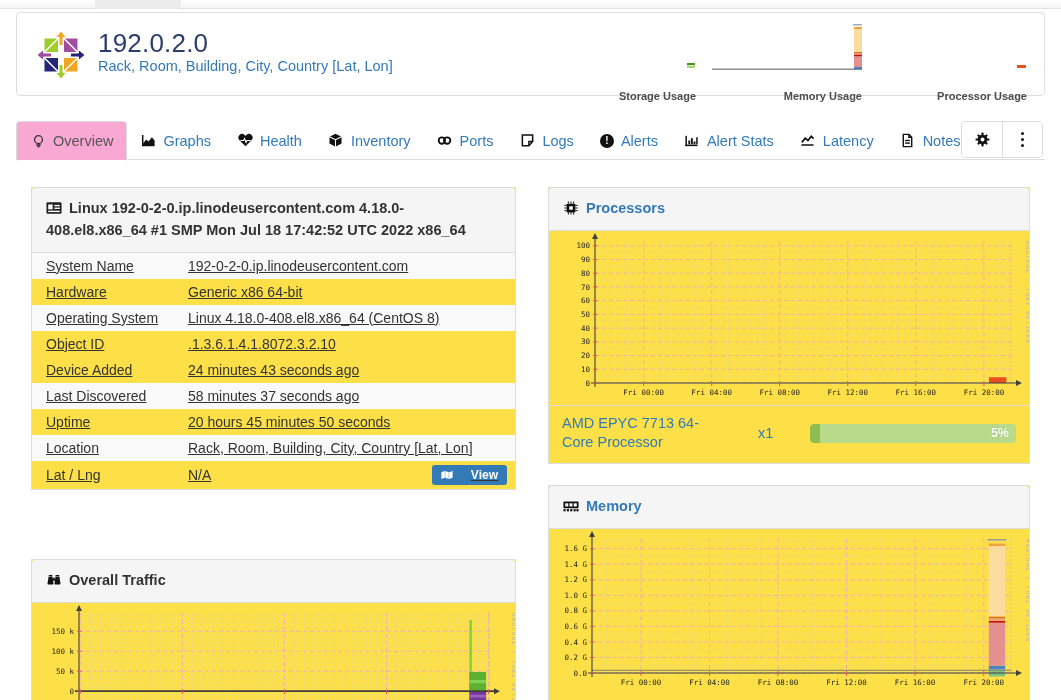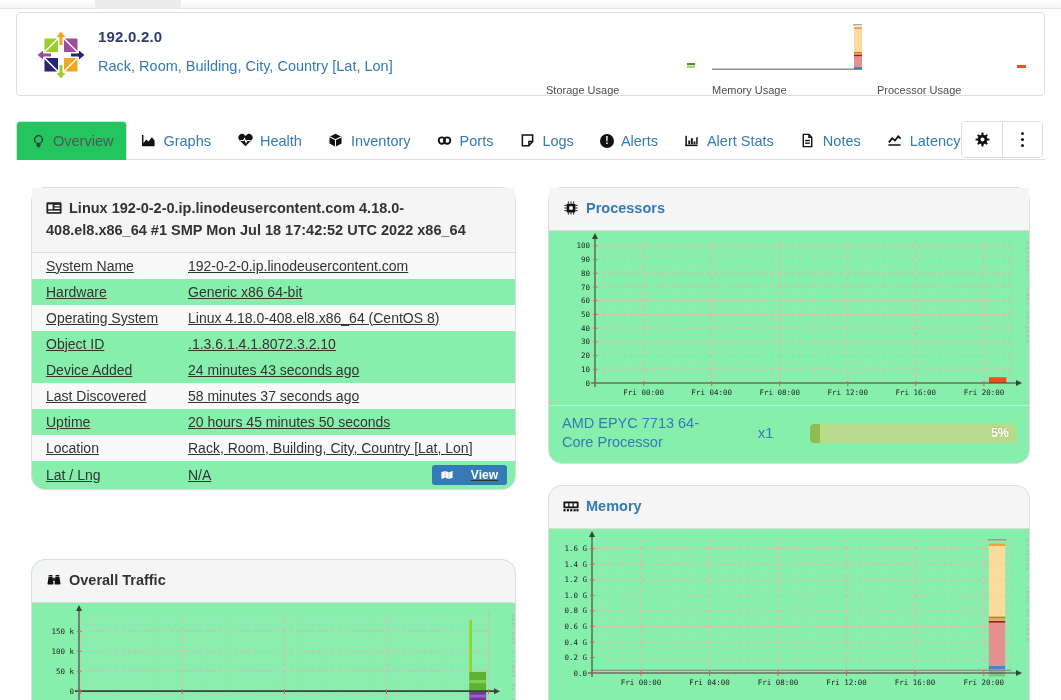--- a/index.html
+++ b/index.html
@@ -7,47 +7,47 @@
   #root { position:relative; width:1061px; height:700px; overflow:hidden; background:#fff;
           font-family:"Liberation Sans",sans-serif; color:#333; }
   .top-edge { position:absolute; left:0; top:0; width:1061px; height:9px;
               background:linear-gradient(#fff,#f4f4f4); border-bottom:1px solid #e3e3e3; }
   .brand-sliver { position:absolute; left:95px; top:0; width:86px; height:9px; background:#ececec; border-radius:0 0 4px 4px; }
 
   
   .hcard { position:absolute; left:16px; top:12px; width:1029px; height:84px;
            border:1px solid #ddd; border-radius:4px; background:#fff; }
   .hlogo { position:absolute; left:19px; top:17px; width:50px; height:50px; }
-  .htitle { position:absolute; left:81px; top:15px; font-size:15px; font-weight:bold; color:#2c3e6e; letter-spacing:.2px; }
+  .htitle { position:absolute; left:81px; top:15px; font-size:26px; font-weight:normal; color:#2c3e6e; letter-spacing:.2px; }
   .hsub   { position:absolute; left:81px; top:45px; font-size:14.5px; color:#337ab7; }
   .mini { position:absolute; top:11px; width:150px; }
   .mini svg { display:block; width:150px; height:48px; }
-  .mini .mlabel { text-align:left; font-size:11px; font-weight:normal; color:#4d4d4d; margin-top:12px; }
+  .mini .mlabel { text-align:right; font-size:11px; font-weight:bold; color:#4d4d4d; margin-top:18px; }
   #mini-storage-col { left:529px; } #mini-memory-col { left:695px; } #mini-processor-col { left:860px; }
 
   
   .tabbar { position:absolute; left:16px; top:120px; width:1029px; height:40px; border-bottom:1px solid #ddd; }
   .tabs { display:flex; align-items:flex-end; height:40px; }
   .tab { display:flex; align-items:center; gap:7px; padding:0 13px; height:39px;
          font-size:14.5px; color:#337ab7; cursor:pointer; text-decoration:none; }
-  .tab.active { height:40px; background:#22c55e; border:1px solid #ddd; border-bottom:1px solid #fff;
+  .tab.active { height:40px; background:#f9a8d4; border:1px solid #ddd; border-bottom:1px solid #fff;
                 border-radius:4px 4px 0 0; color:#555; margin-bottom:-1px; }
   .tico { display:inline-flex; width:16px; height:16px; align-items:center; justify-content:center; }
   .tico svg { width:15px; height:15px; }
   .ico-alert { width:14px; height:14px; border-radius:50%; background:#111; color:#fff;
                font-weight:bold; font-size:10px; display:inline-flex; align-items:center; justify-content:center; }
   .btn-group { position:absolute; right:2px; top:1px; display:flex; height:37px;
                border:1px solid #ddd; border-radius:4px; background:#fff; overflow:hidden; }
   .gbtn { width:40px; display:flex; align-items:center; justify-content:center; cursor:pointer; background:#fff; border:none; }
   .gbtn + .gbtn { border-left:1px solid #ddd; }
   .kebab { display:flex; flex-direction:column; gap:2.5px; }
   .kebab i { width:3.2px; height:3.2px; border-radius:50%; background:#111; }
 
   
-  .panel { position:absolute; border:1px solid #ddd; border-radius:14px; background:#86efac; }
+  .panel { position:absolute; border:1px solid #ddd; border-radius:0; background:#fde047; }
   .phead { padding:10px 14px; background:#f5f5f5; border-bottom:1px solid #ddd;
            border-radius:3px 3px 0 0; font-size:14.5px; font-weight:bold; line-height:1.5; color:#333; }
   .phead .pico { display:inline-flex; vertical-align:-2px; margin-right:7px; }
   .phead .pico svg { width:16px; height:14px; }
   .ptitle-link { color:#337ab7;text-align:center; }
   #panel-system { left:31px; top:187px; width:485px; }
   #panel-traffic { left:31px; top:559px; width:485px; height:220px; overflow:hidden; }
   #panel-processors { left:548px; top:187px; width:482px; }
   #panel-memory { left:548px; top:485px; width:482px; height:240px; overflow:hidden; }
 
@@ -200,37 +200,37 @@
               <rect x="4.6" y="8" width="2" height="4"></rect>
               <rect x="7.4" y="5.5" width="2" height="6.5"></rect>
               <rect x="10.2" y="9" width="2" height="3"></rect>
               <rect x="13" y="4.5" width="1.6" height="7.5"></rect>
             </svg>
           </span>
           <span>Alert Stats</span>
         </a>
         <a class="tab">
           <span class="tico">
+            <svg viewBox="0 0 16 16" fill="none" stroke="#111">
+              <polyline points="1.5,12.8 14.5,12.8" stroke-width="1.6"></polyline>
+              <polyline points="2,10 5.5,5.5 8.5,8 12,3.5 14.5,6" stroke-width="1.8"></polyline>
+            </svg>
+          </span>
+          <span>Latency</span>
+        </a>
+        <a class="tab">
+          <span class="tico">
             <svg viewBox="0 0 16 16" fill="none" stroke="#111" stroke-width="1.5">
               <path d="M3.5,1.5 H9.5 L12.5,4.5 V14.5 H3.5 Z"></path>
               <path d="M9.5,1.5 V4.5 H12.5"></path>
               <line x1="5.5" y1="8" x2="10.5" y2="8"></line>
               <line x1="5.5" y1="10.8" x2="10.5" y2="10.8"></line>
             </svg>
           </span>
           <span>Notes</span>
-        </a>
-        <a class="tab">
-          <span class="tico">
-            <svg viewBox="0 0 16 16" fill="none" stroke="#111">
-              <polyline points="1.5,12.8 14.5,12.8" stroke-width="1.6"></polyline>
-              <polyline points="2,10 5.5,5.5 8.5,8 12,3.5 14.5,6" stroke-width="1.8"></polyline>
-            </svg>
-          </span>
-          <span>Latency</span>
         </a>
       </div>
     <div class="btn-group">
       <button class="gbtn">
         <span class="tico">
           <svg viewBox="0 0 16 16">
               <g fill="#111">
             <circle cx="8" cy="8" r="5.2"></circle>
             <rect x="6.9" y="0.6" width="2.2" height="3" rx="0.6"></rect>
                 <rect x="6.9" y="12.4" width="2.2" height="3" rx="0.6"></rect>

